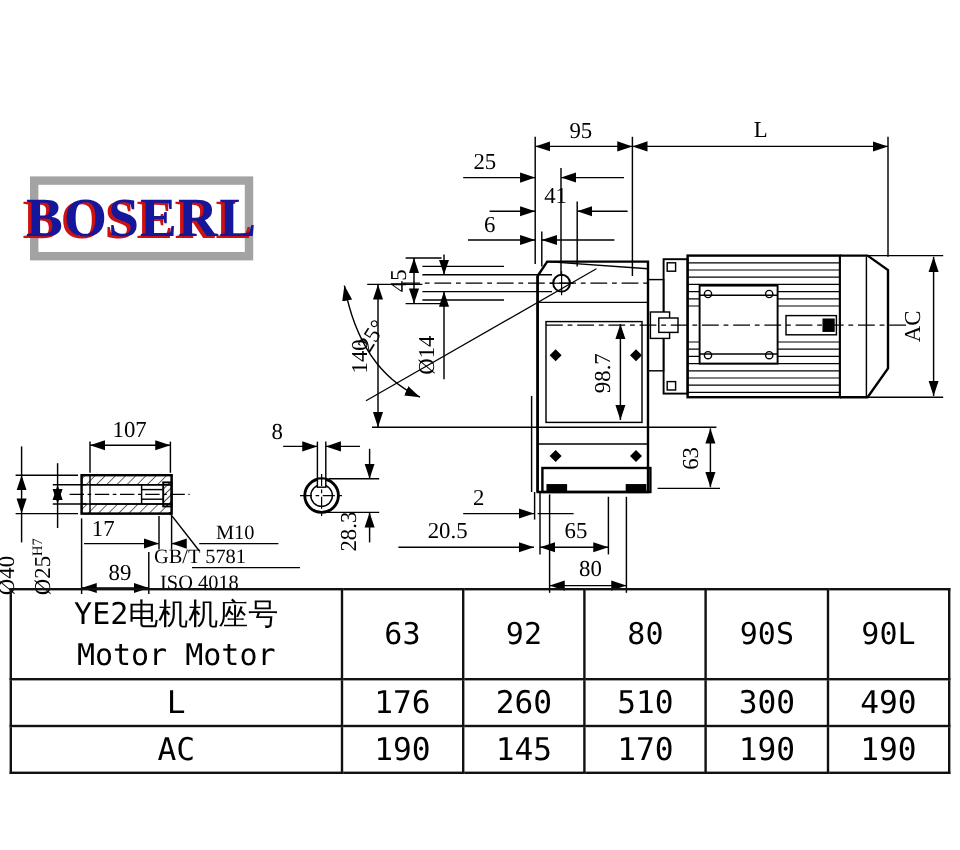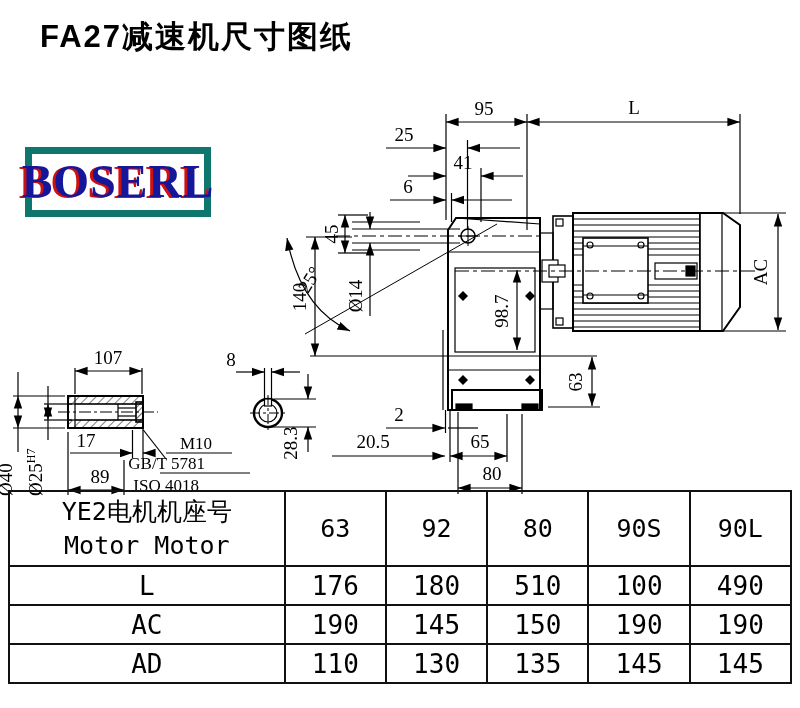--- a/index.html
+++ b/index.html
@@ -1,40 +1,39 @@
 <!DOCTYPE html>
 <html><head>
 <meta charset="utf-8">
 <style>
   html,body{margin:0;padding:0;background:#fff;}
   #page{position:relative;width:800px;height:708px;background:#ffffff;overflow:hidden;
         font-family:"Liberation Sans",sans-serif;color:#000;}
   #title{position:absolute;left:40px;top:16px;font-size:31px;font-weight:bold;
          letter-spacing:2px;font-family:"Liberation Sans",sans-serif;}
   #logo{position:absolute;left:25px;top:147px;width:172px;height:56px;
-        border:7px solid #0f766e;background:#fff;display:flex;align-items:center;justify-content:center;}
+        border:7px solid #a3a3a3;background:#fff;display:flex;align-items:center;justify-content:center;}
   #logo span{font-family:"Liberation Serif",serif;font-weight:bold;font-size:46px;line-height:1;
         color:#16169b;text-shadow:-3px 1px 0 #cc1111;letter-spacing:1px;}
   svg{position:absolute;left:0;top:0;}
   svg text{font-family:"Liberation Serif",serif;font-size:19px;fill:#000;}
   svg text.sm{font-size:17px;}
   #dimtable{position:absolute;left:8px;top:490px;width:784px;border-collapse:collapse;
         table-layout:fixed;font-family:"DejaVu Sans Mono",monospace;}
   #dimtable td{border:2.5px solid #111;text-align:center;vertical-align:middle;
         font-size:26px;padding:0;}
   #dimtable .hdr{height:73px;font-size:25px;line-height:1.35;}
   #dimtable .r{height:37px;}
   .c0{width:273px;} .c{width:99px;}
 </style>
 </head>
 <body>
 
 <div id="page">
 
-  <div id="title">FA27减速机尺寸图纸</div>
 
   <div id="logo">
     <span>BOSERL</span>
   </div>
 
   <svg width="800" height="505" viewBox="0 0 800 505">
     <defs>
       <marker id="ar" markerWidth="12" markerHeight="9" refX="10.5" refY="4.5" orient="auto-start-reverse">
         <path d="M0,1 L10.5,4.5 L0,8 z" fill="#000"></path>
       </marker>
@@ -262,37 +261,29 @@
       </td>
       <td class="hdr c">63</td>
       <td class="hdr c">92</td>
       <td class="hdr c">80</td>
       <td class="hdr c">90S</td>
       <td class="hdr c">90L</td>
     </tr>
     <tr>
       <td class="r">L</td>
       <td class="r">176</td>
-      <td class="r">180</td>
+      <td class="r">260</td>
       <td class="r">510</td>
-      <td class="r">100</td>
+      <td class="r">300</td>
       <td class="r">490</td>
     </tr>
     <tr>
       <td class="r">AC</td>
       <td class="r">190</td>
       <td class="r">145</td>
-      <td class="r">150</td>
+      <td class="r">170</td>
       <td class="r">190</td>
       <td class="r">190</td>
     </tr>
-    <tr>
-      <td class="r">AD</td>
-      <td class="r">110</td>
-      <td class="r">130</td>
-      <td class="r">135</td>
-      <td class="r">145</td>
-      <td class="r">145</td>
-    </tr>
   </tbody>
     </table>
 
 </div>
 
 </body></html>

